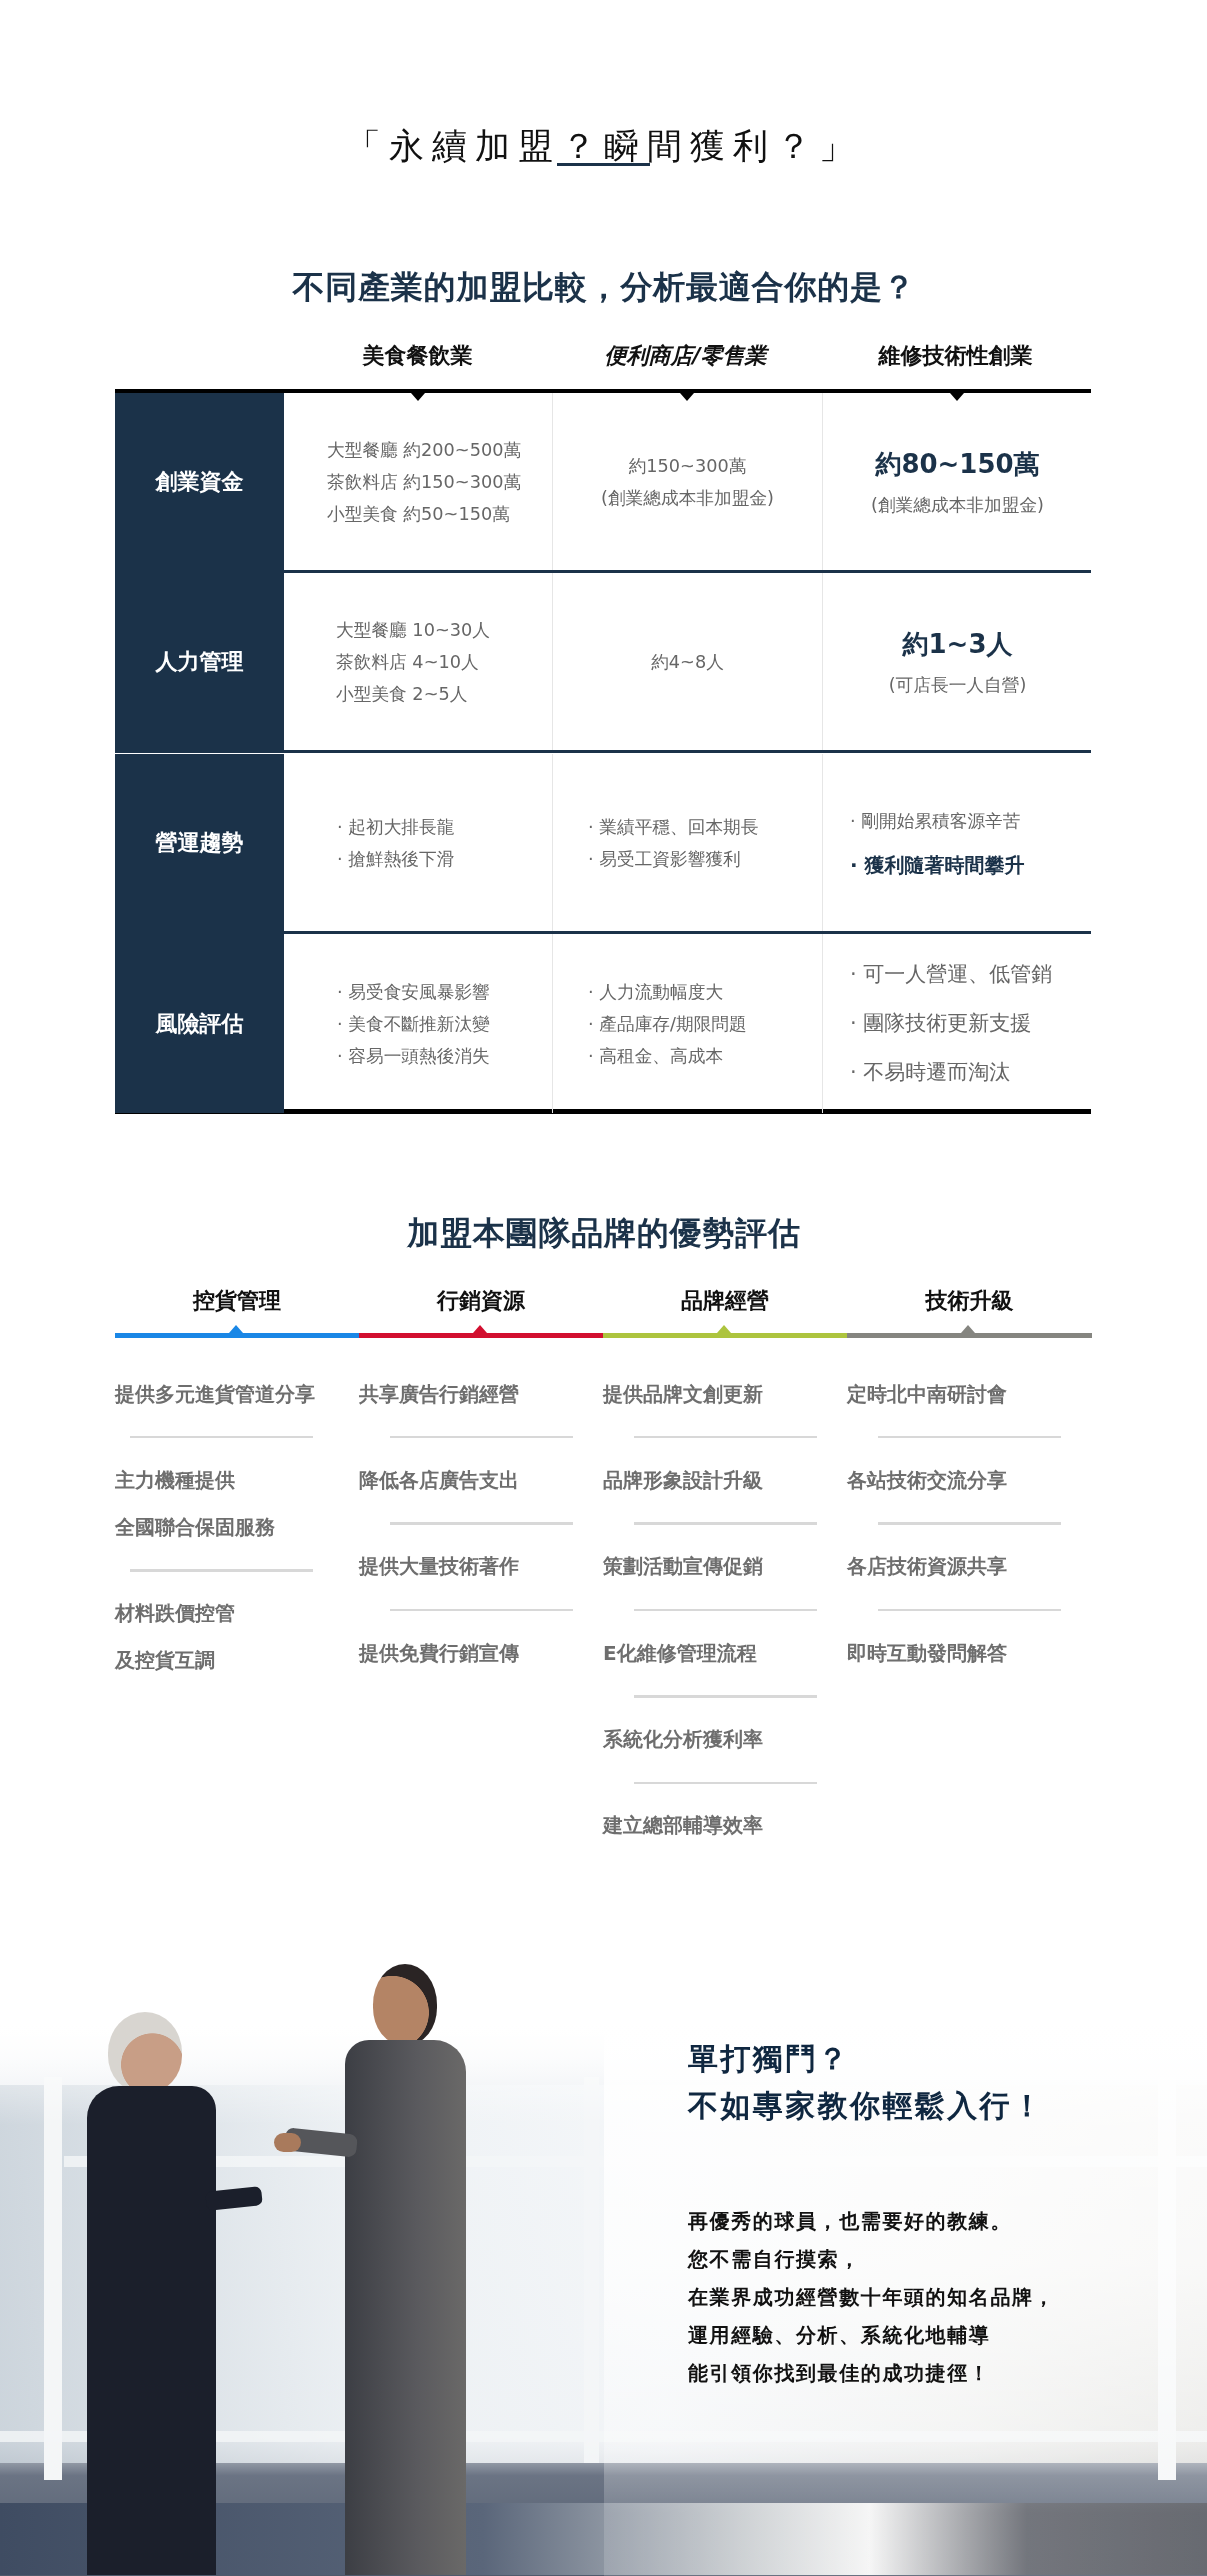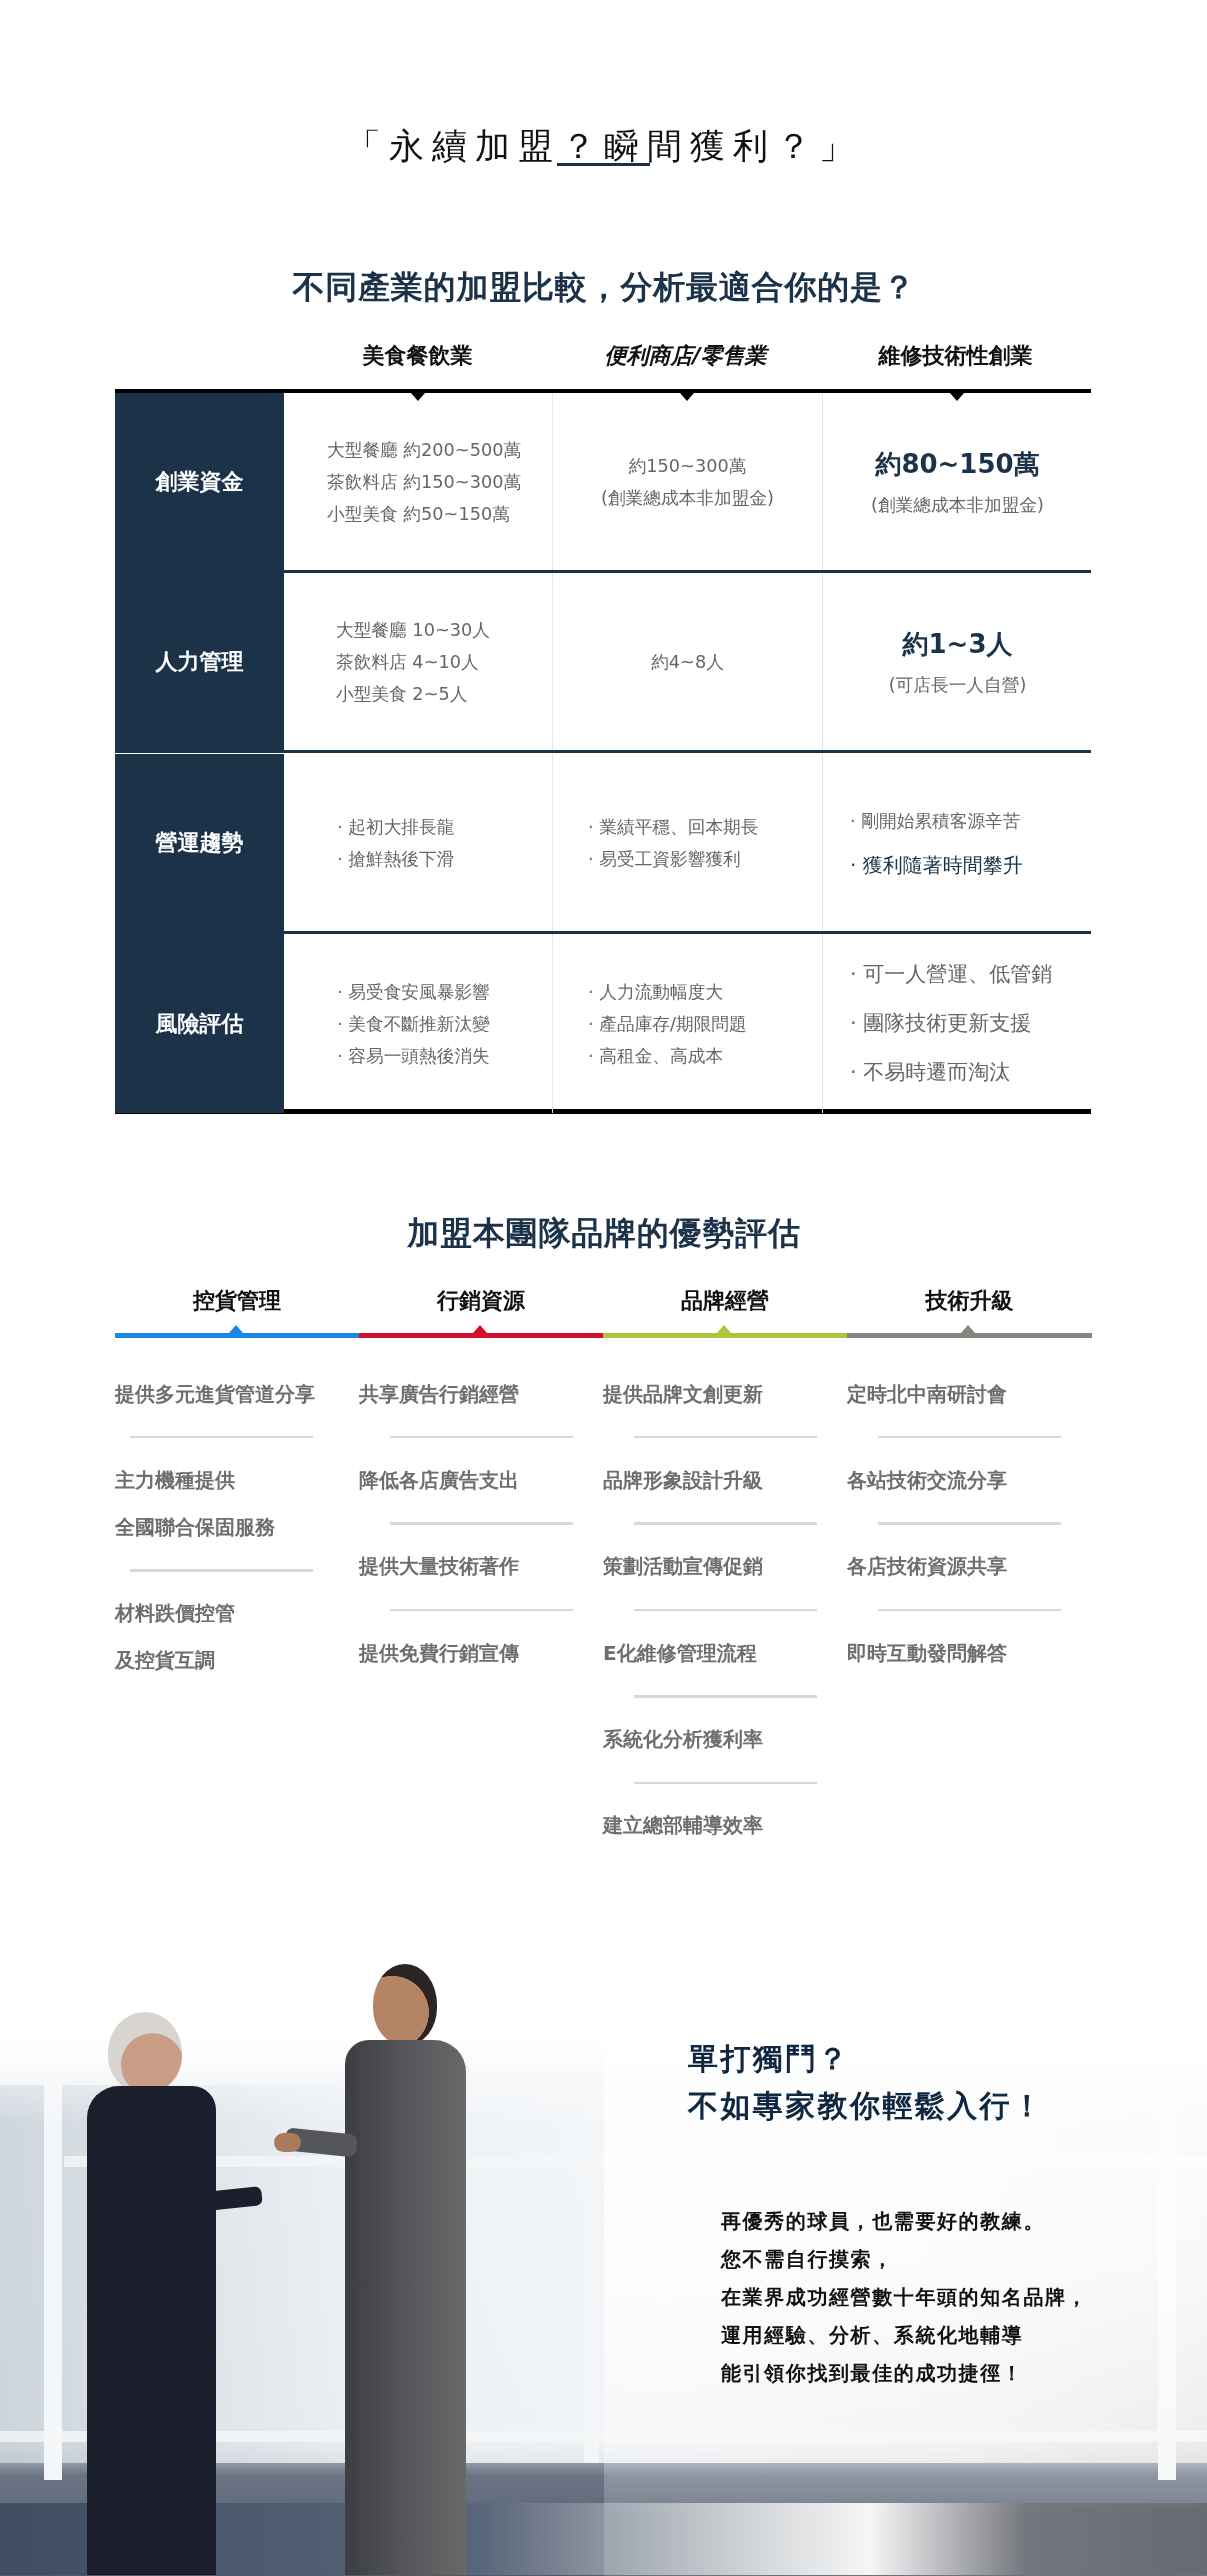--- a/index.html
+++ b/index.html
@@ -42,21 +42,21 @@
     justify-content: center; font-size: 17.7px; color: #666; line-height: 32px;
     border-left: 1.6px solid #e6e6e6;
   }
   .cmp-cell.c1 { left: 169px; width: 268px; border-left: none; }
   .cmp-cell.c2 { left: 437px; width: 270px; }
   .cmp-cell.c3 { left: 707px; width: 270px; gap: 12px; }
   .cmp-cell.center { align-items: center; text-align: center; }
   .cmp-cell.list { padding-left: 53px; }
   .cmp-cell.c2.list { padding-left: 35px; }
   .cmp-cell.c3.list { padding-left: 27px; }
-  .cmp-cell .hl { color: #1b3249; font-weight: 400; }
+  .cmp-cell .hl { color: #1b3249; font-weight: 700; }
   .cmp-cell .big { font-size: 26px; color: #1b3249; font-weight: 700; line-height: 34px; }
   .bullet::before { content: "· "; }
   .pointer {
     position: absolute; top: 0; width: 0; height: 0;
     border-left: 7.2px solid transparent; border-right: 7.2px solid transparent; border-top: 8px solid #000;
     z-index: 3;
   }
 
   
   .adv-title {
@@ -106,21 +106,21 @@
   .text-panel {
     position: absolute; top: 1948px; left: 604px; width: 604px; height: 628px;
     background: linear-gradient(180deg, rgba(255,255,255,0.9) 0%, rgba(255,255,255,0.75) 50%, rgba(255,255,255,0.15) 90%);
   }
   .cta-title {
     position: absolute; top: 2035px; left: 688px; font-size: 30px; font-weight: 700;
     color: #0f2740; line-height: 47px; letter-spacing: 2.4px;
   }
   .cta-body {
     position: absolute; top: 2202px; left: 688px; font-size: 20px; font-weight: 700;
-    color: #111; line-height: 38px; letter-spacing: 1.6px; margin-left: 33px;
+    color: #111; line-height: 38px; letter-spacing: 1.6px;
   }
 </style>
 </head>
 <body>
 
 <div class="hero-title">「永續加盟？瞬間獲利？」</div>
 <div class="hero-rule"></div>
 
 <div class="cmp-title">不同產業的加盟比較，分析最適合你的是？</div>
 <div class="cmp-headers">

